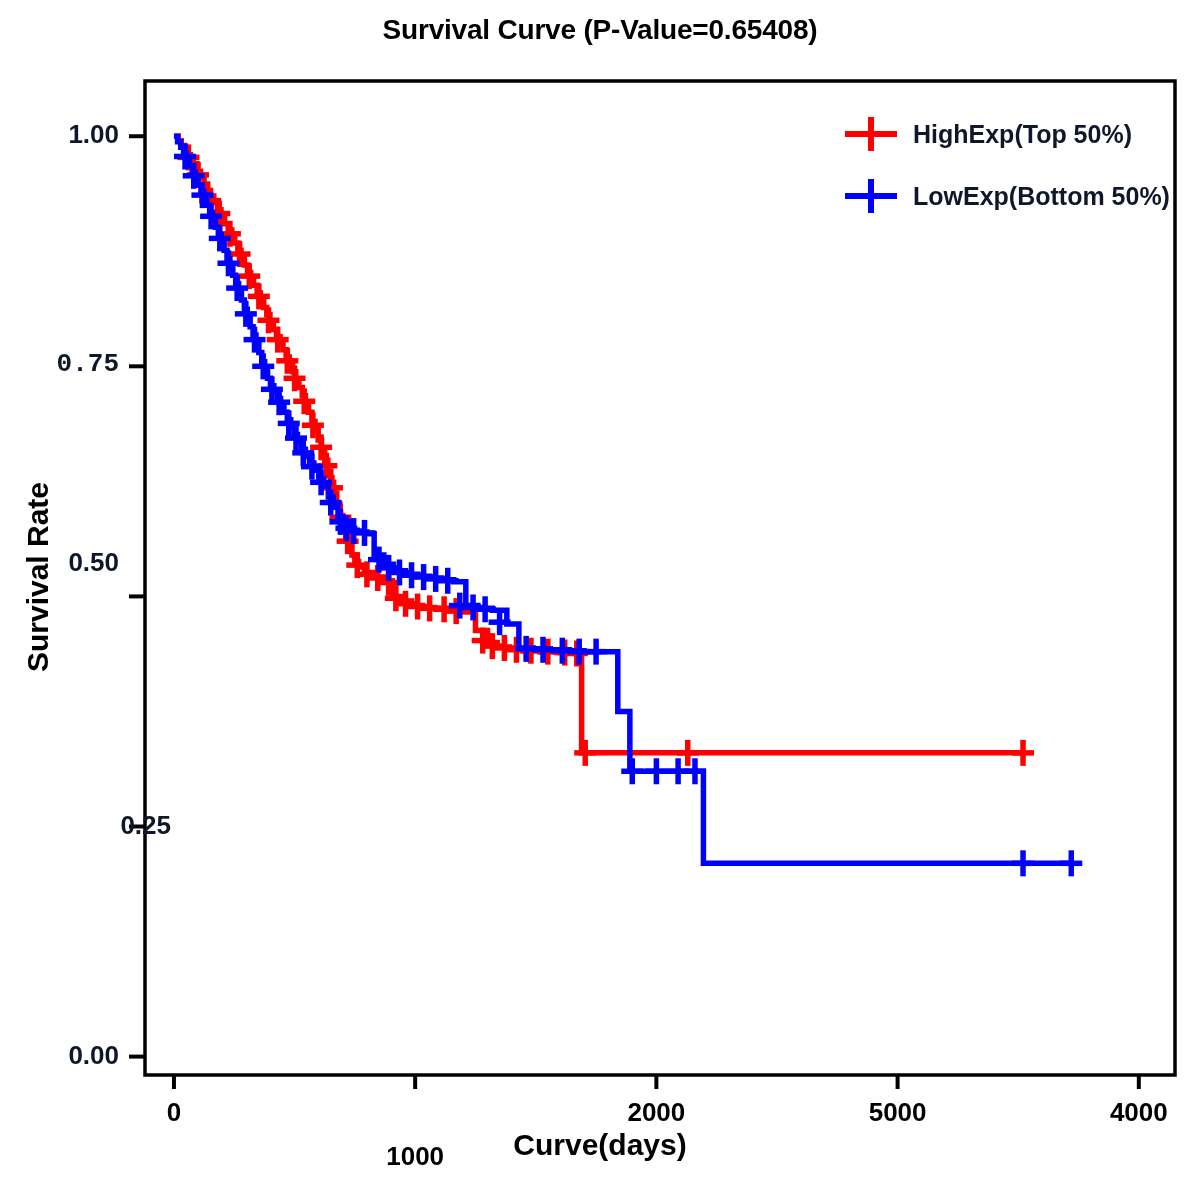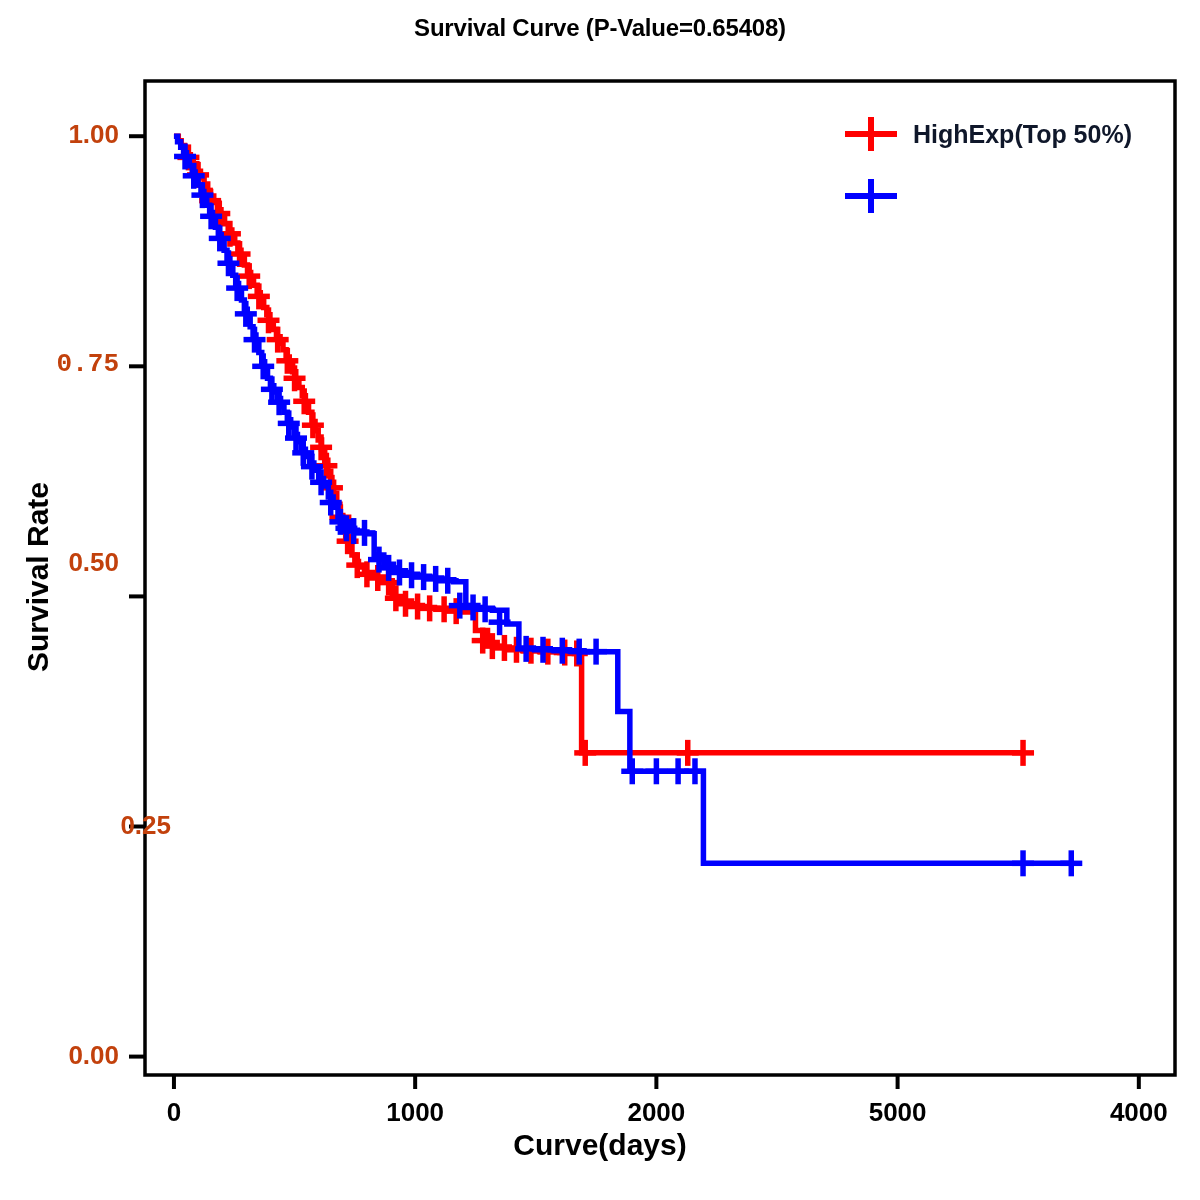--- a/index.html
+++ b/index.html
@@ -4,34 +4,34 @@
 <style>
   html,body{margin:0;padding:0;}
   body{
     width:1200px;height:1200px;background:#ffffff;
     font-family:"Liberation Sans", sans-serif;
     overflow:hidden;position:relative;
   }
   #chart-root{position:absolute;left:0;top:0;width:1200px;height:1200px;}
   .chart-title{
     position:absolute;left:0;top:14px;width:1200px;text-align:center;
-    font-size:24px;font-weight:bold;color:#000;letter-spacing:-0.2px;
+    font-size:28px;font-weight:bold;color:#000;letter-spacing:-0.2px;
   }
   .y-axis-title{
     position:absolute;left:-82px;top:560px;width:240px;text-align:center;
     font-size:30px;font-weight:bold;color:#000;
     transform:rotate(-90deg);transform-origin:center center;
   }
   .x-axis-title{
     position:absolute;left:0;top:1128px;width:1200px;text-align:center;
     font-size:30px;font-weight:bold;color:#000;
   }
   .ytick-label{
     position:absolute;right:0;width:90px;text-align:right;
-    font-size:26px;font-weight:bold;color:#c2410c;
+    font-size:26px;font-weight:bold;color:#0f172a;
   }
   .xtick-label{
     position:absolute;width:140px;text-align:center;
     font-size:26px;font-weight:bold;color:#000;
   }
   .legend{position:absolute;left:845px;top:112px;}
   .legend-row{display:flex;align-items:center;height:44px;margin-bottom:18px;}
   .legend-mark{width:52px;height:34px;position:relative;margin-right:16px;}
   .legend-mark .h{position:absolute;left:0;top:14px;width:52px;height:6px;}
   .legend-mark .v{position:absolute;left:23px;top:0;width:6px;height:34px;}
@@ -231,21 +231,21 @@
         <line x1="694.976580796253" y1="758.2777777777778" x2="694.976580796253" y2="784.2777777777778" stroke="#0000FF" stroke-width="5.5"></line>
         <line x1="1012.0327868852459" y1="863.3148148148148" x2="1034.032786885246" y2="863.3148148148148" stroke="#0000FF" stroke-width="5.5"></line>
         <line x1="1023.0327868852459" y1="850.3148148148148" x2="1023.0327868852459" y2="876.3148148148148" stroke="#0000FF" stroke-width="5.5"></line>
         <line x1="1060.2763466042154" y1="863.3148148148148" x2="1082.2763466042154" y2="863.3148148148148" stroke="#0000FF" stroke-width="5.5"></line>
         <line x1="1071.2763466042154" y1="850.3148148148148" x2="1071.2763466042154" y2="876.3148148148148" stroke="#0000FF" stroke-width="5.5"></line>
       </g>
     </svg>
 
   <div id="tick-labels">
       <div class="xtick-label" style="left: 103.946px; top: 1097px;">0</div>
-      <div class="xtick-label" style="left: 345.164px; top: 1097px;">1000</div>
+      <div class="xtick-label" style="left: 345.164px; top: 1141px;">1000</div>
       <div class="xtick-label" style="left: 586.382px; top: 1097px;">2000</div>
       <div class="xtick-label" style="left: 827.6px; top: 1097px;">5000</div>
       <div class="xtick-label" style="left: 1068.82px; top: 1097px;">4000</div>
       <div class="ytick-label" style="right: 1081px; top: 1039.59px;">0.00</div>
       <div class="ytick-label" style="right: 1029px; top: 809.5px;">0.25</div>
       <div class="ytick-label" style="right: 1081px; top: 547px;">0.50</div>
       <div class="ytick-label" style="right: 1081px; top: 349.315px; font-family: Liberation Mono, monospace;">0.75</div>
       <div class="ytick-label" style="right: 1081px; top: 119.222px;">1.00</div>
     </div>
 
@@ -255,16 +255,17 @@
         <span class="h" style="background:#FF0000"></span>
           <span class="v" style="background:#FF0000"></span>
       </span>
       <span class="legend-label">HighExp(Top 50%)</span>
     </div>
     <div class="legend-row">
       <span class="legend-mark">
         <span class="h" style="background:#0000FF"></span>
           <span class="v" style="background:#0000FF"></span>
       </span>
+      <span class="legend-label">LowExp(Bottom 50%)</span>
     </div>
   </div>
 
 </div>
 
 </body></html>

